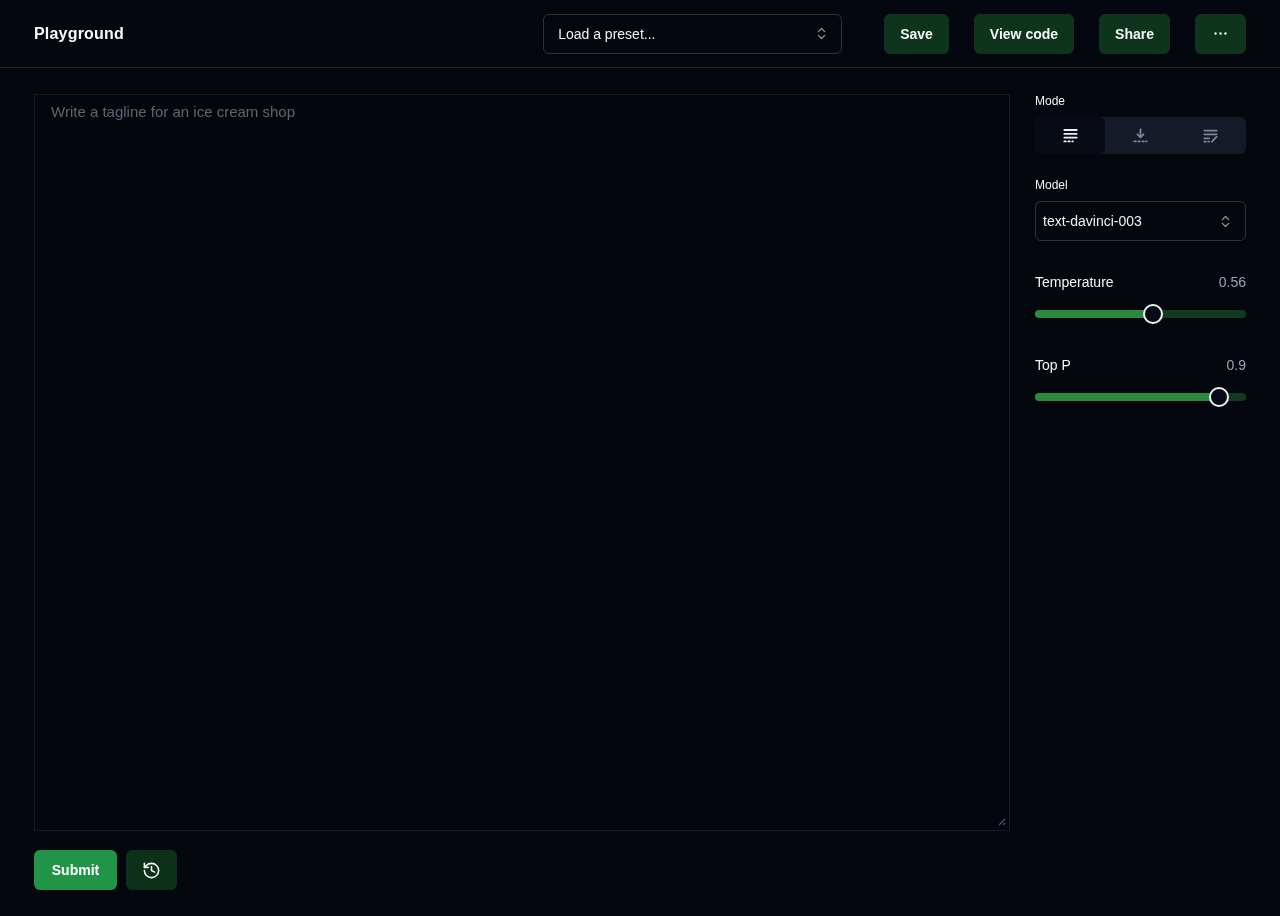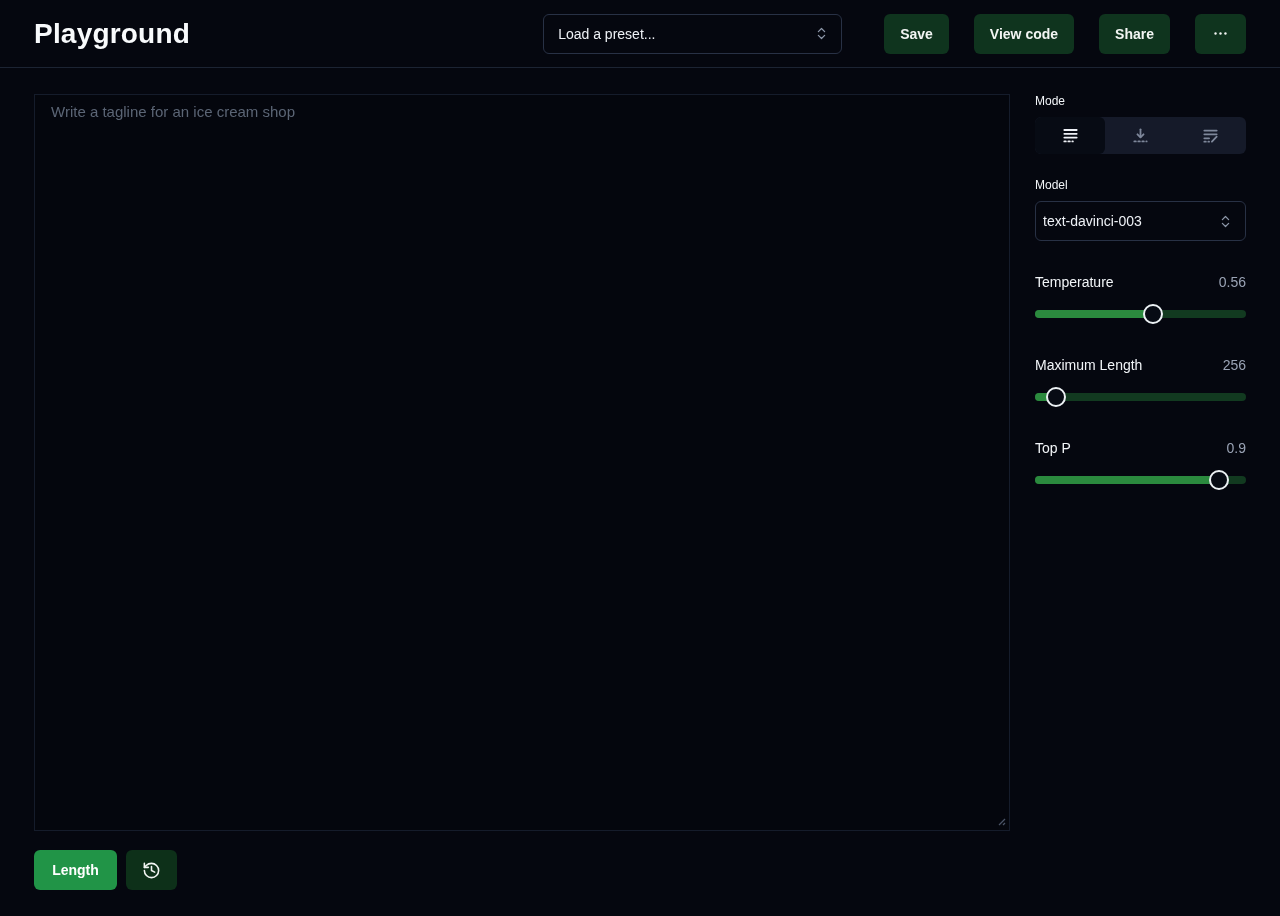--- a/index.html
+++ b/index.html
@@ -10,21 +10,21 @@
     font-family:"Liberation Sans","DejaVu Sans",sans-serif;
   }
 
   
   .header {
     height:68px;
     display:flex; align-items:center; justify-content:space-between;
     padding:0 34px;
     border-bottom:1px solid #1c2433;
   }
-  .page-title { font-size:28px; font-weight:700; letter-spacing:.2px; color:#f8fafc; }
+  .page-title { font-size:16px; font-weight:700; letter-spacing:.2px; color:#f8fafc; }
   .header-right { display:flex; align-items:center; gap:25px; }
 
   .select-box {
     display:flex; align-items:center; justify-content:space-between;
     height:40px; border:1px solid #283145; border-radius:6px;
     background:transparent; color:#eef1f6; font-size:14px;
     padding:0 12px 0 14px; cursor:pointer;
   }
   .preset-select { width:299px; margin-right:17px; }
   .chevrons { color:#8d97a9; display:flex; }
@@ -124,21 +124,21 @@
     <div class="prompt-wrap">
       <textarea class="prompt" placeholder="Write a tagline for an ice cream shop" style=""></textarea>
       <span class="resize-grip">
         <svg width="11" height="11" viewBox="0 0 11 11" stroke="currentColor" stroke-width="1.2">
             <path d="M10 4 4 10"></path>
             <path d="M10 8 8 10"></path>
           </svg>
       </span>
     </div>
     <div class="footer-row">
-      <button class="btn btn-submit">Length</button>
+      <button class="btn btn-submit">Submit</button>
       <button class="btn btn-icon btn-history">
         <span>
           <svg width="19" height="19" viewBox="0 0 24 24" fill="none" stroke="currentColor" stroke-width="2" stroke-linecap="round" stroke-linejoin="round">
               <path d="M3 12a9 9 0 1 0 9-9 9.75 9.75 0 0 0-6.74 2.74L3 8"></path>
               <path d="M3 3v5h5"></path>
               <path d="M12 7v5l4 2"></path>
             </svg>
         </span>
       </button>
     </div>
@@ -197,31 +197,20 @@
         <span class="label">Temperature</span>
         <span class="value">0.56</span>
       </div>
       <div class="slider">
         <div class="track"></div>
         <div class="fill" style="width: 56%;"></div>
         <div class="thumb" style="left: 56%;"></div>
       </div>
     </div>
 
-    <div class="slider-group">
-      <div class="slider-head">
-        <span class="label">Maximum Length</span>
-        <span class="value">256</span>
-      </div>
-      <div class="slider">
-        <div class="track"></div>
-        <div class="fill" style="width: 10%;"></div>
-        <div class="thumb" style="left: 10%;"></div>
-      </div>
-    </div>
 
     <div class="slider-group">
       <div class="slider-head">
         <span class="label">Top P</span>
         <span class="value">0.9</span>
       </div>
       <div class="slider">
         <div class="track"></div>
         <div class="fill" style="width: 87%;"></div>
         <div class="thumb" style="left: 87%;"></div>

